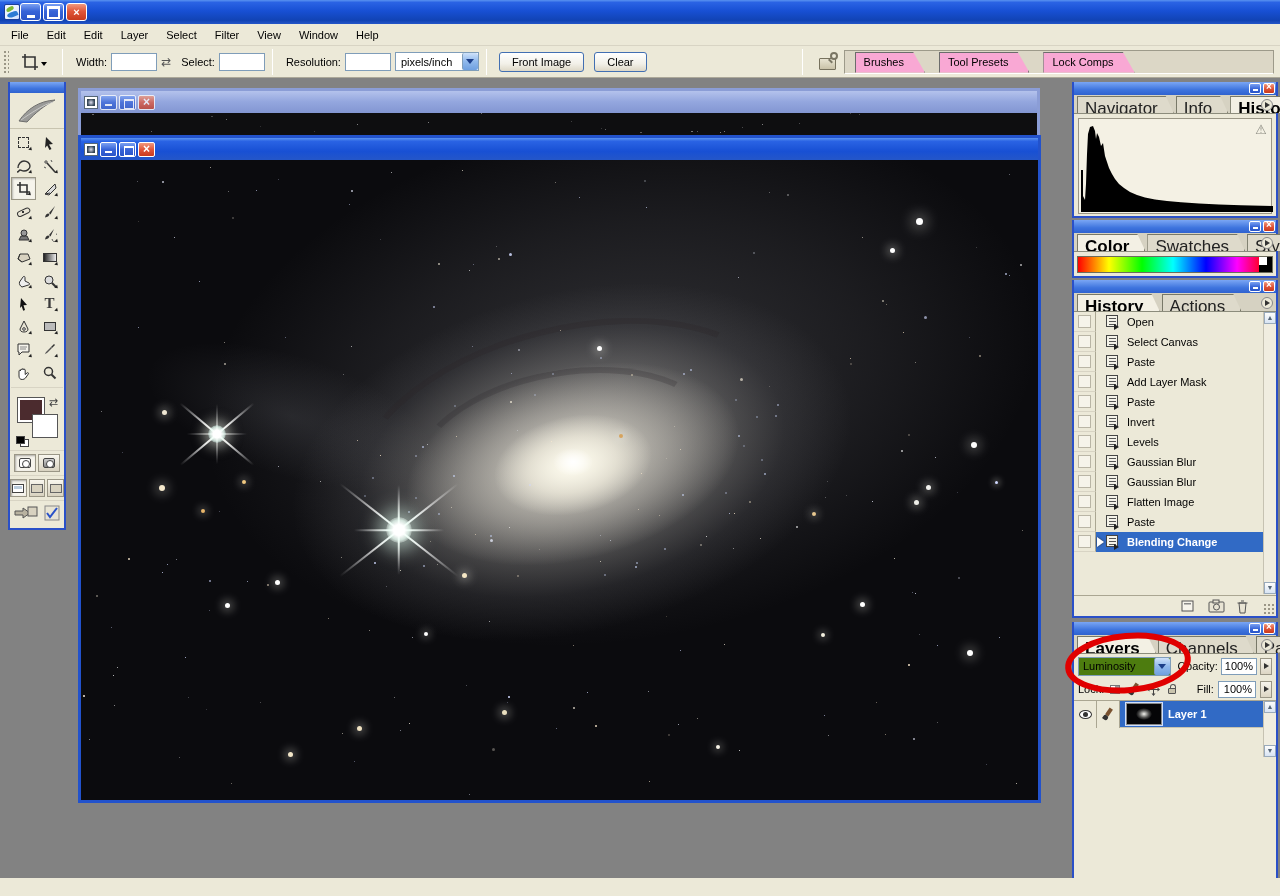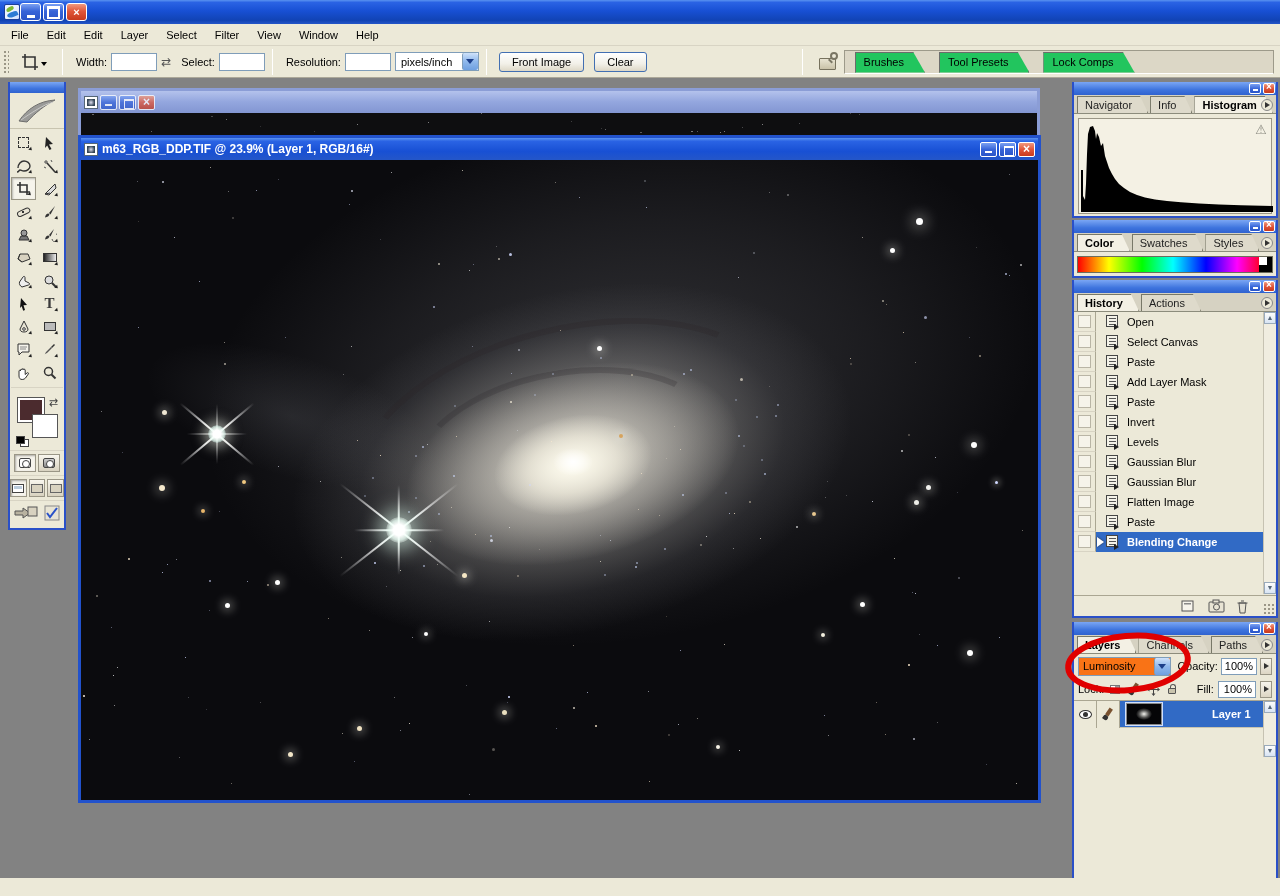--- a/index.html
+++ b/index.html
@@ -48,21 +48,21 @@
   .dropdown { display:flex; height:19px; border:1px solid #7f9db9; background:#fff; align-items:center; }
   .dropdown .dval { padding:0 5px; min-width:66px; }
   .droparrow { width:16px; height:17px; border-radius:2px; margin:0;
     background:linear-gradient(180deg,#cfe2fa,#8fb8ec 50%,#6fa0e0); border-left:1px solid #7f9db9;
     display:flex; align-items:center; justify-content:center; }
   .droparrow::before { content:""; border:4px solid transparent; border-top:5px solid #1c3f8a; margin-top:4px; }
   .toolpreset { display:flex; align-items:center; margin:0 4px; padding:2px 3px; border:1px solid transparent; }
   .tiny-tri { border:3px solid transparent; border-top:4px solid #000; margin:8px 0 0 2px; }
   .well { flex:1; height:24px; margin:0 6px 0 4px; background:#dcd7c6; border:1px solid #9d9a8a;
     border-bottom-color:#fff; display:flex; align-items:flex-end; padding-left:10px; }
-  .welltab { height:21px; padding:3px 10px 0 8px; background:#22c55e; border:1px solid #6c6c6c; border-bottom:none;
+  .welltab { height:21px; padding:3px 10px 0 8px; background:#f9a8d4; border:1px solid #6c6c6c; border-bottom:none;
     clip-path:polygon(0 0,calc(100% - 12px) 0,100% 100%,0 100%); margin-right:14px; padding-right:20px; }
   .fb-icon { width:22px; height:20px; position:relative; margin-left:8px; }
   .fb-icon .folder { position:absolute; left:1px; top:6px; width:17px; height:12px; background:linear-gradient(#e8e4d2,#c9c2a8);
     border:1px solid #77725e; border-radius:1px; }
   .fb-icon .lens { position:absolute; right:2px; top:0; width:8px; height:8px; border:2px solid #7a7664; border-radius:50%; }
   .fb-icon .lens::after { content:""; position:absolute; left:-4px; top:6px; width:5px; height:2px; background:#7a7664; transform:rotate(45deg); }
 
   
   .workspace { position:absolute; left:0; top:78px; width:1280px; height:800px; background:#828282; overflow:hidden; }
 
@@ -112,21 +112,21 @@
   
   .palette { position:absolute; background:#ece9d8; border:2px solid #2a50c8; border-top:none; }
   .ptitle { height:13px; background:linear-gradient(180deg,#7aa6f4,#3e74de 60%,#2f62cf);
     display:flex; justify-content:flex-end; align-items:center; padding:1px 1px; gap:2px; }
   .pbtn { width:12px; height:11px; border-radius:2px; border:1px solid #fff; position:relative;
     background:linear-gradient(180deg,#7ba1f2,#3764d8 55%,#2a55c8); }
   .pbtn.close { background:linear-gradient(180deg,#f0997e,#e0563a 50%,#c83a1e); }
   .pbtn.min::before { content:""; position:absolute; left:3px; bottom:2px; width:5px; height:2px; background:#fff; }
   .pbtn.close::before { content:"×"; position:absolute; left:0; right:0; top:-3px; text-align:center; color:#fff; font-weight:bold; font-size:10px; }
   .ptabs { height:19px; background:#d6d2c2; display:flex; align-items:flex-end; padding-left:3px; border-bottom:1px solid #8c8c7c; position:relative; }
-  .ptab { height:17px; padding:2px 9px 0 7px; margin-right:2px; font-size:11px; background:#dedacb; border:1px solid #787868; border-bottom:none;
+  .ptab { height:17px; padding:2px 9px 0 7px; margin-right:2px; font-size:17px; background:#dedacb; border:1px solid #787868; border-bottom:none;
     clip-path:polygon(0 0,calc(100% - 8px) 0,100% 100%,0 100%); padding-right:15px; color:#222; }
   .ptab.active { background:#f3f0e4; font-weight:bold; color:#000; }
   .pmenu { position:absolute; right:3px; top:4px; width:12px; height:12px; border-radius:50%; background:#ece9d8; border:1px solid #888;
     display:flex; align-items:center; justify-content:center; }
   .pmenu::before { content:""; border:3px solid transparent; border-left:5px solid #333; margin-left:4px; }
 
   .pal-histogram { left:1072px; top:4px; width:206px; height:136px; }
   .histo-body { margin:4px; height:96px; background:#f4f1e4; border:1px solid #9a9686; position:relative; }
   .histo-body svg { position:absolute; left:2px; bottom:1px; }
   .warn { position:absolute; right:4px; top:3px; color:#8a8a80; font-size:13px; font-family:"DejaVu Sans",sans-serif; }
@@ -161,41 +161,41 @@
   .pbar .pbicon { width:18px; height:15px; position:relative; }
   .grip3 { position:absolute; right:1px; bottom:1px; width:12px; height:12px;
     background-image:radial-gradient(circle,#9a9686 1px,transparent 1.2px); background-size:4px 4px; }
   .vscroll { position:absolute; right:0; top:0; bottom:0; width:13px; background:#f0ede0; border-left:1px solid #c6c2b2; }
   .vscroll .sa { position:absolute; left:0; width:12px; height:12px; background:linear-gradient(#fdfdfb,#d8e4f4); border:1px solid #9ab;
     color:#567; font-size:7px; text-align:center; line-height:10px; }
   .vscroll .up { top:0; } .vscroll .dn { bottom:0; }
 
   .pal-layers { left:1072px; top:544px; width:206px; height:326px; }
   .blendrow { display:flex; align-items:center; height:24px; padding:0 4px; gap:3px; }
-  .blend-dd { display:flex; height:19px; border:1px solid #7f9db9; background:#f97316; align-items:center; width:112px; }
+  .blend-dd { display:flex; height:19px; border:1px solid #7f9db9; background:#4d7c0f; align-items:center; width:112px; }
   .blend-dd .dval { flex:1; padding:0 4px; }
   .valbox { width:40px; height:17px; border:1px solid #7f9db9; background:#fff; text-align:right; padding:1px 3px; }
   .sidearrow { width:12px; height:17px; background:linear-gradient(180deg,#f6f4ec,#ddd6c4); border:1px solid #9a9686;
     display:flex; align-items:center; justify-content:center; }
   .sidearrow::before { content:""; border:3px solid transparent; border-left:5px solid #333; margin-left:3px; }
   .lockrow { display:flex; align-items:center; height:22px; padding:0 4px; gap:4px; }
   .lockico { width:15px; height:14px; border:1px solid transparent; display:flex; align-items:center; justify-content:center; }
   .checker { width:10px; height:9px; background:conic-gradient(#999 25%,#fff 0 50%,#999 0 75%,#fff 0); border:1px solid #777; }
   .locksym { width:8px; height:6px; border:1.5px solid #555; border-radius:1px; position:relative; margin-top:4px; background:#c9c4ae; }
   .locksym::before { content:""; position:absolute; left:1px; top:-5px; width:4px; height:4px; border:1.5px solid #555; border-bottom:none; border-radius:4px 4px 0 0; }
   .layerlist { position:relative; border-top:1px solid #aaa692; height:208px; }
   .lrow { display:flex; align-items:center; height:27px; border-bottom:1px solid #c8c4b0; }
   .lrow .eyebox,.lrow .linkbox { width:23px; height:27px; border-right:1px solid #aaa692; display:flex; align-items:center; justify-content:center; flex:0 0 auto; }
   .lrow.sel { background:#316ac5; color:#fff; font-weight:bold; }
   .lrow.sel .eyebox,.lrow.sel .linkbox { background:#ece9d8; color:#000; }
   .lthumb { width:36px; height:22px; background:#050507; margin:0 6px; position:relative; border:1px solid #888; flex:0 0 auto; }
   .lrow.sel .lthumb { outline:1px solid #cfe0ff; }
   .lthumb::before { content:""; position:absolute; left:26%; top:20%; width:48%; height:58%; border-radius:50%;
     background:radial-gradient(closest-side,rgba(255,255,250,.95),rgba(190,190,185,.4) 62%,transparent); }
-  .lname { flex:1;margin-left:44px; } .lname.it { font-style:italic; }
+  .lname { flex:1; } .lname.it { font-style:italic; }
   .laylock { margin-right:8px; }
 
   .eye { width:13px; height:9px; border:1.5px solid #333; border-radius:50%; position:relative; background:#fff; }
   .eye::before { content:""; position:absolute; left:3px; top:1px; width:5px; height:5px; background:#333; border-radius:50%; }
   .brushico { width:13px; height:13px; position:relative; }
   .brushico::before { content:""; position:absolute; left:5px; top:0; width:4px; height:8px; background:#7a5230; transform:rotate(35deg); }
   .brushico::after { content:""; position:absolute; left:1px; top:7px; width:5px; height:5px; background:#333; border-radius:50% 50% 50% 0; transform:rotate(35deg); }
 
   
   .toolbox { position:absolute; left:8px; top:4px; width:58px; background:#ece9d8; border:2px solid #2a50c8; border-top:none; }
@@ -337,21 +337,20 @@
           <div class="star" style="position: absolute; border-radius: 50%; left: 559px; top: 19px; width: 2px; height: 1px; background: rgb(207, 207, 207); opacity: 0.53;"></div>
           <div class="star" style="position: absolute; border-radius: 50%; left: 769px; top: 0px; width: 1px; height: 1px; background: rgb(207, 207, 207); opacity: 0.4;"></div>
           <div class="star" style="position: absolute; border-radius: 50%; left: 681px; top: 11px; width: 1px; height: 1px; background: rgb(207, 207, 207); opacity: 0.79;"></div>
           <div class="star" style="position: absolute; border-radius: 50%; left: 524px; top: 16px; width: 1px; height: 1px; background: rgb(207, 207, 207); opacity: 0.59;"></div>
         </div>
     </div>
 
     <div class="docwin active">
       <div class="dtitle">
         <div class="docicon"></div>
-        <div class="dname">m63_RGB_DDP.TIF @ 23.9% (Layer 1, RGB/16#)</div>
         <div class="dbtn min"></div>
         <div class="dbtn max"></div>
         <div class="dbtn close"></div>
       </div>
       <div class="canvas">
         <div class="haze"></div>
         <div class="plume"></div>
         <div class="gal-outer"></div>
         <div class="dust d1"></div>
         <div class="gal-mid"></div>

